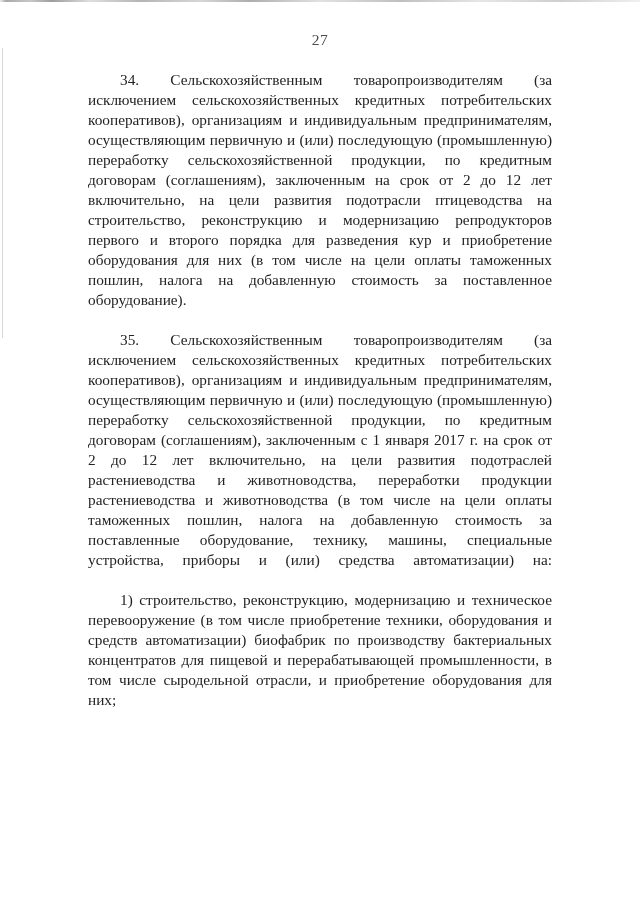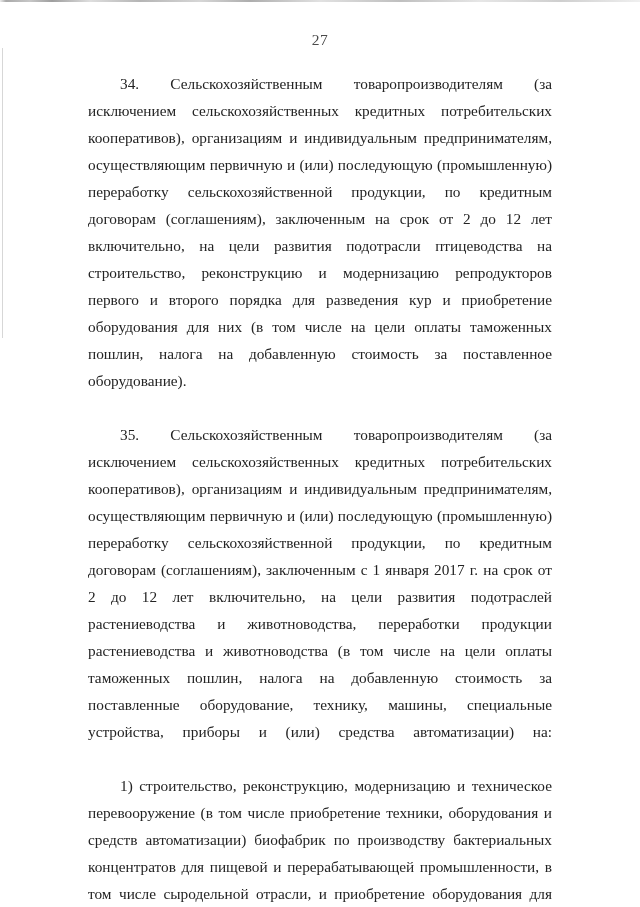--- a/index.html
+++ b/index.html
@@ -58,21 +58,21 @@
   #body-text {
     position: absolute;
     top: 70px;
     left: 88px;
     width: 464px;
   }
 
   p.para {
     margin: 0;
     font-size: 15.3px;
-    line-height: 27px;
+    line-height: 20px;
     text-align: justify;
     text-justify: inter-word;
     text-indent: 32px;
     color: #232323;
     word-spacing: .2px;
   }
   
   p.para::after {
     content: "";
     display: inline-block;

